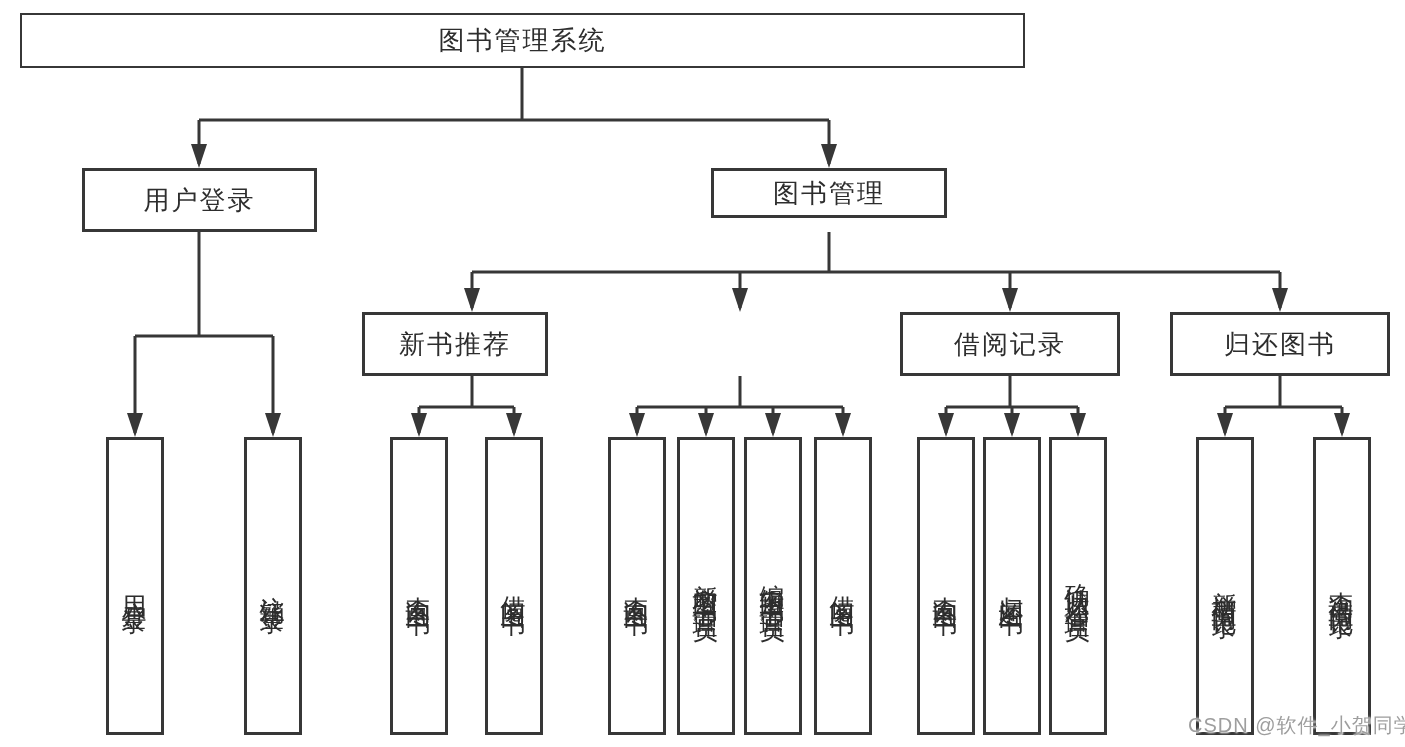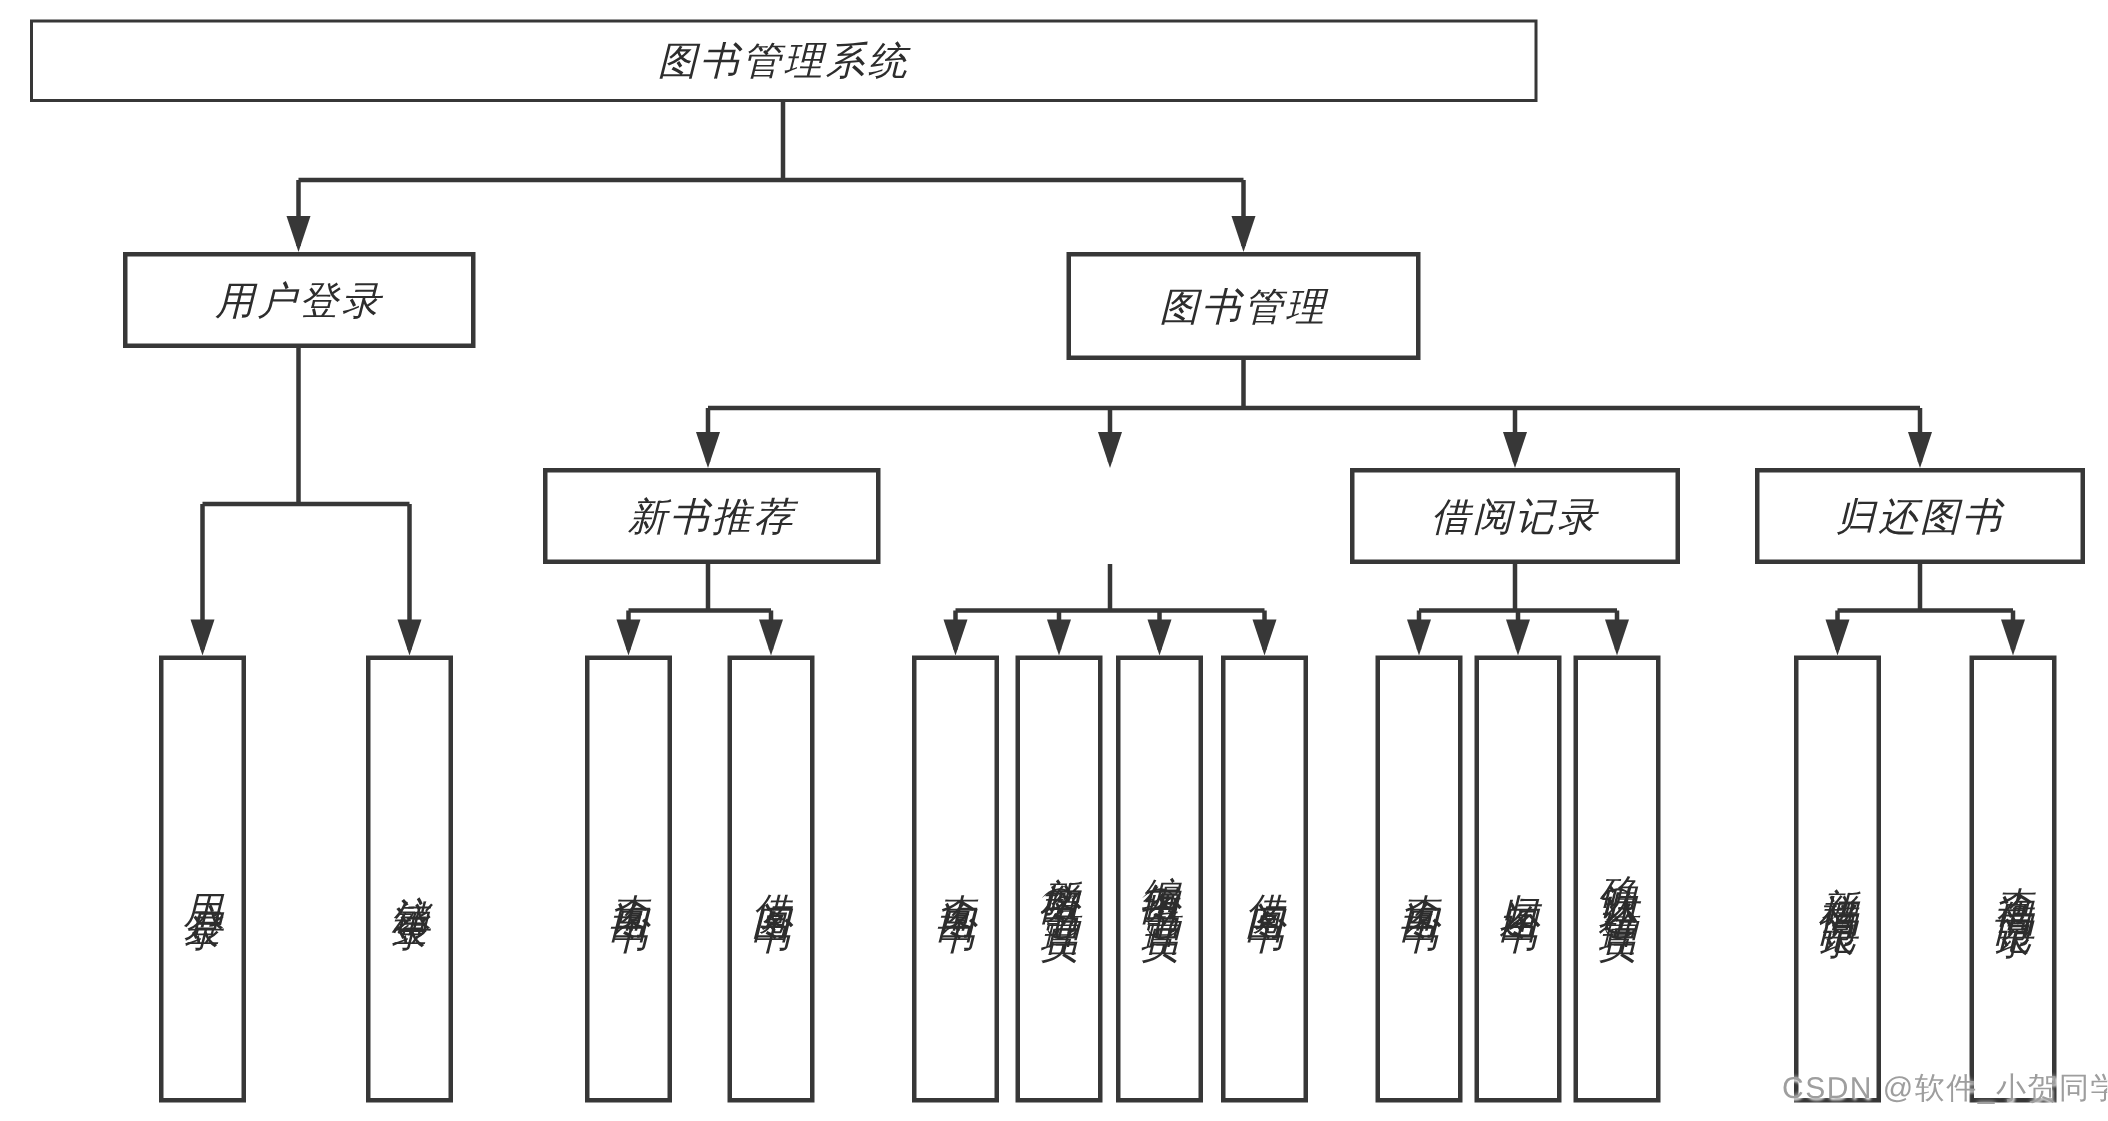--- a/index.html
+++ b/index.html
@@ -24,21 +24,20 @@
     box-sizing:border-box;
     background:#fff;
     border:3px solid var(--line);
     display:flex;
     align-items:center;
     justify-content:center;
     color:var(--text);
     font-size:26px;
     letter-spacing:2px;
     white-space:nowrap;
-    font-style:italic;
   }
   .box.root{border-width:2px;}
   .box.leaf{
     writing-mode:vertical-rl;
     font-size:25px;
     letter-spacing:5px;
     white-space:normal;
   }
   .watermark{
     position:absolute;
@@ -94,23 +93,23 @@
     <g>
       <path d="M1280 376 V407 M1225 407 H1342 M1225 407 V433 M1342 407 V433"></path>
       <polygon points="1217,413 1233,413 1225,437"></polygon>
       <polygon points="1334,413 1350,413 1342,437"></polygon>
     </g>
   </svg>
 
   <div class="box root" style="left:20px;top:13px;width:1005px;height:55px;">图书管理系统</div>
 
   <div class="box" style="left:82px;top:168px;width:235px;height:64px;">用户登录</div>
-  <div class="box" style="left:711px;top:168px;width:236px;height:72px;">图书管理</div>
+  <div class="box" style="left:711px;top:168px;width:236px;height:50px;">图书管理</div>
 
-  <div class="box" style="left:362px;top:312px;width:225px;height:64px;">新书推荐</div>
+  <div class="box" style="left:362px;top:312px;width:186px;height:64px;">新书推荐</div>
   <div class="box" style="left:900px;top:312px;width:220px;height:64px;">借阅记录</div>
   <div class="box" style="left:1170px;top:312px;width:220px;height:64px;">归还图书</div>
 
   <div class="box leaf" style="left:106px;top:437px;width:58px;height:298px;">用户登录</div>
   <div class="box leaf" style="left:244px;top:437px;width:58px;height:298px;">注销登录</div>
 
   <div class="box leaf" style="left:390px;top:437px;width:58px;height:298px;">查询图书</div>
   <div class="box leaf" style="left:485px;top:437px;width:58px;height:298px;">借阅图书</div>
 
   <div class="box leaf" style="left:608px;top:437px;width:58px;height:298px;">查询图书</div>

